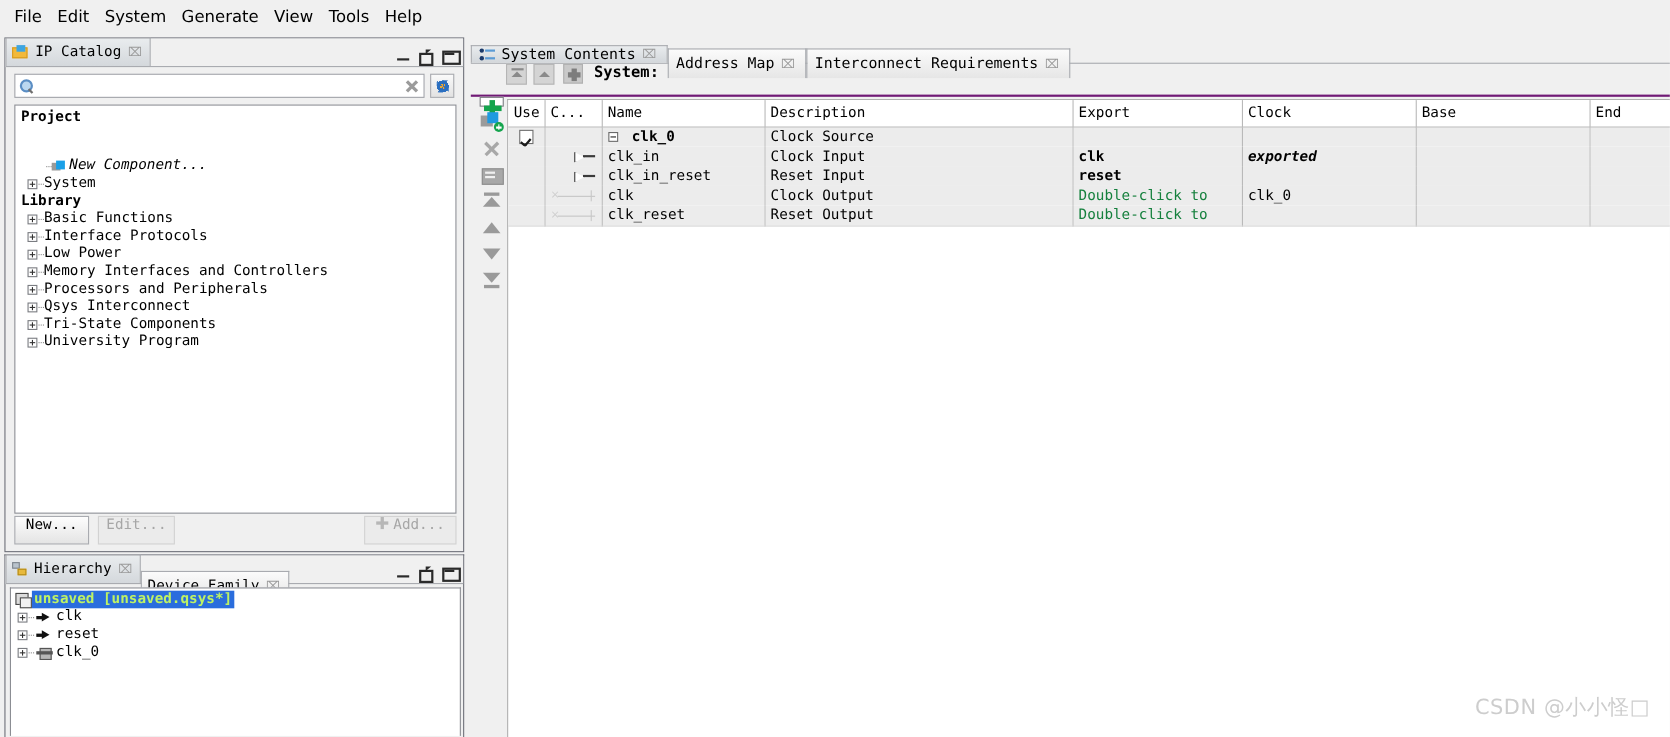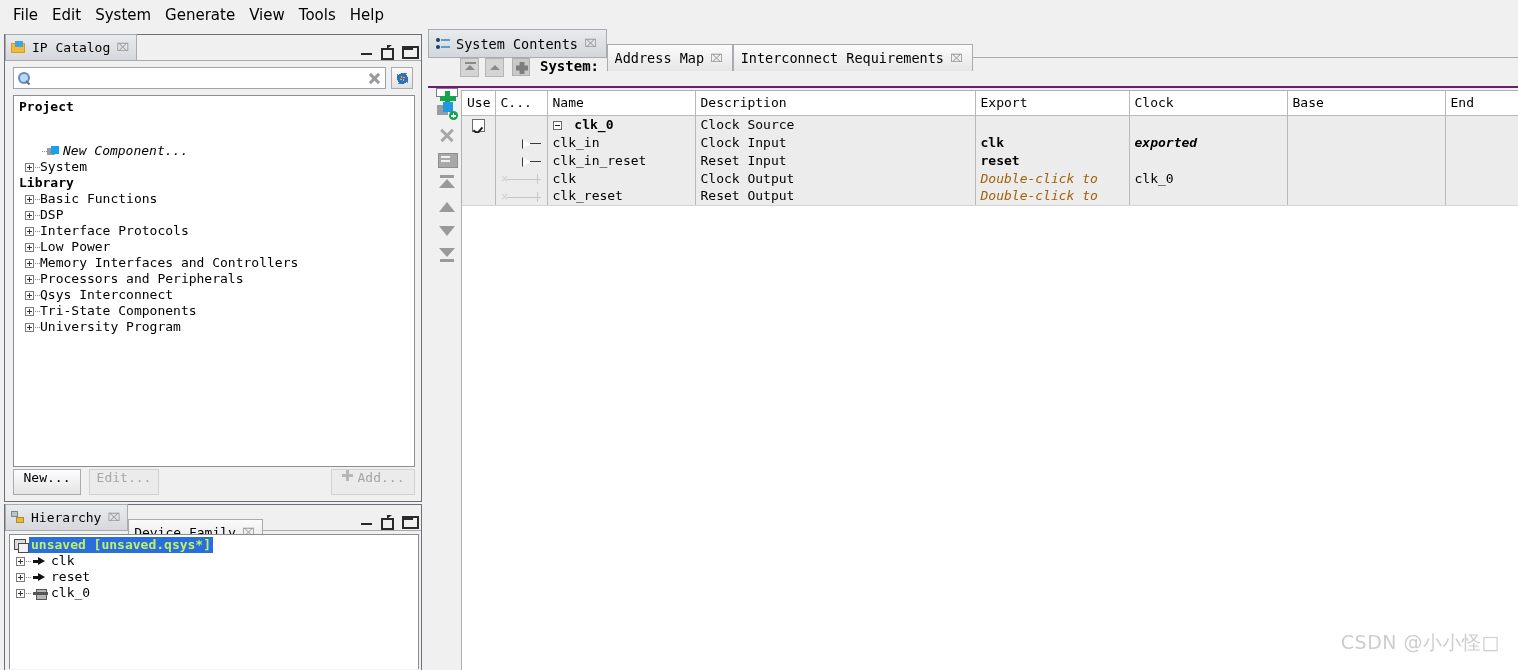--- a/index.html
+++ b/index.html
@@ -336,21 +336,21 @@
   }
   #rtabs {
     position: relative;
     height: 28px;
     display: flex;
     align-items: flex-end;
     border-bottom: 1px solid #a9abb0;
     background: #f0f0f0;
   }
   #rtabs .tab { font-size: 13.5px; padding: 0 9px 0 7px; height: 27px; }
-  #rtabs .tab.active { height: 28px; background: linear-gradient(#e9ecee,#d3d7db); }
+  #rtabs .tab.active { height: 16px; background: linear-gradient(#e9ecee,#d3d7db); }
   .sysicon {
     width: 14px; height: 13px; position: relative; flex: 0 0 14px;
   }
   .sysicon::before {
     content:""; position:absolute; left:0; top:1px; width:4px; height:4px;
     background:#1b3a6b; border-radius:50%;
   }
   .sysicon::after {
     content:""; position:absolute; left:0; top:8px; width:4px; height:4px;
     background:#1b3a6b; border-radius:50%;
@@ -556,21 +556,21 @@
     position: relative;
     vertical-align: middle;
     margin-right: 5px;
     cursor: pointer;
   }
   .treeminus::before {
     content:""; position:absolute; left:1px; top:3px; width:5px; height:1px; background:#222;
   }
   .bold { font-weight: bold; }
   .bolditalic { font-weight: bold; font-style: italic; }
-  .ghost { color: #a16207; font-style: italic; }
+  .ghost { color: #15803d; }
   .namepad { padding-left: 22px; }
 
   
   #wm {
     position: absolute;
     right: 18px; bottom: 14px;
     color: #cdcdcd;
     font-family: "DejaVu Sans", sans-serif;
     font-size: 19px;
     letter-spacing: .5px;
@@ -637,25 +637,20 @@
             <span class="dots"></span>
             <span>System</span>
           </div>
           <div class="trow hdr ind0">
             <span>Library</span>
           </div>
           <div class="trow ind1">
             <span class="plus"></span>
             <span class="dots"></span>
             <span>Basic Functions</span>
-          </div>
-          <div class="trow ind1">
-            <span class="plus"></span>
-            <span class="dots"></span>
-            <span>DSP</span>
           </div>
           <div class="trow ind1">
             <span class="plus"></span>
             <span class="dots"></span>
             <span>Interface Protocols</span>
           </div>
           <div class="trow ind1">
             <span class="plus"></span>
             <span class="dots"></span>
             <span>Low Power</span>

